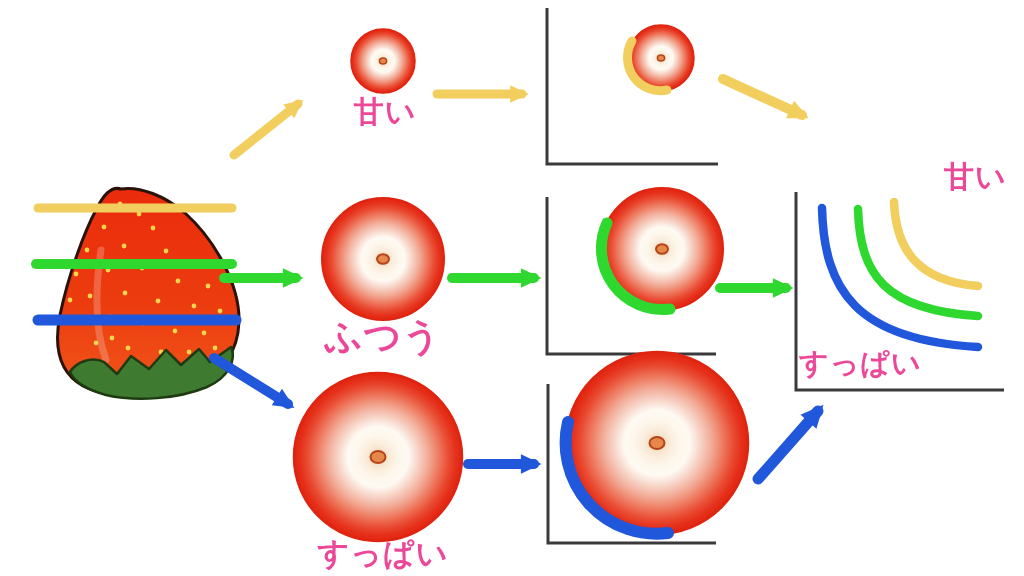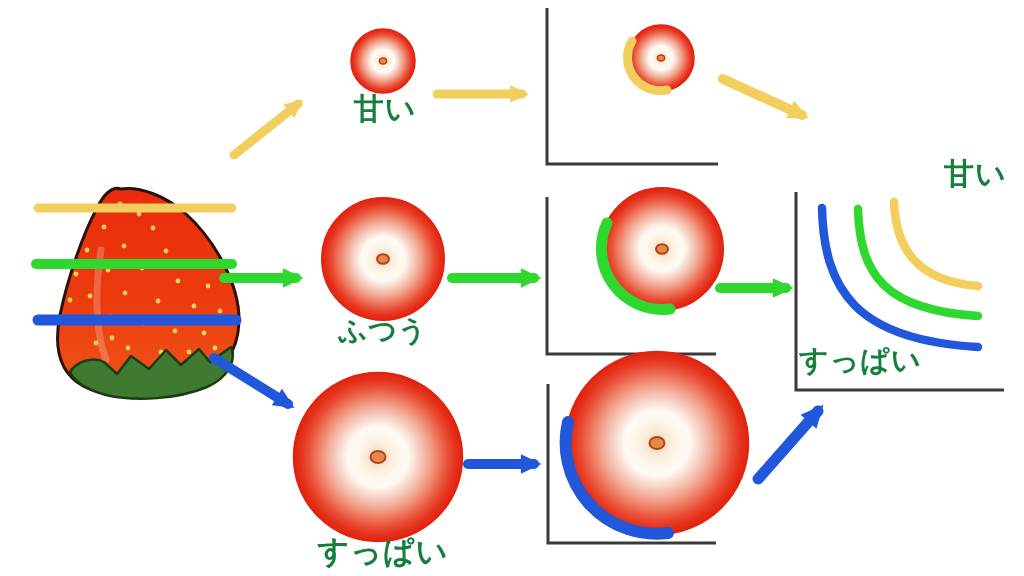--- a/index.html
+++ b/index.html
@@ -2,27 +2,27 @@
 <html><head>
 <meta charset="utf-8">
 <style>
   html,body{margin:0;padding:0;background:#ffffff;}
   .canvas{
     position:relative;width:1024px;height:576px;background:#ffffff;
     overflow:hidden;font-family:"DejaVu Sans",sans-serif;
   }
   .canvas svg{position:absolute;left:0;top:0;}
   .label{
-    position:absolute;font-weight:700;color:#15803d;text-align:center;
+    position:absolute;font-weight:700;color:#ec4899;text-align:center;
     line-height:1.05;letter-spacing:1px;white-space:nowrap;
-    font-family:Liberation Mono, monospace;
+    font-family:Liberation Sans, sans-serif;
   }
   .lbl-fruit{left:53px;top:430px;width:146px;font-size:37px;letter-spacing:3px;}
   .lbl-sweet{left:333px;top:96px;width:104px;font-size:30px;}
-  .lbl-normal{left:310px;top:318px;width:146px;font-size:28px;}
+  .lbl-normal{left:310px;top:318px;width:146px;font-size:37px;}
   .lbl-sour{left:300px;top:538px;width:166px;font-size:31px;}
   .lbl-chart-sweet{left:944px;top:161px;width:80px;font-size:30px;text-align:left;}
   .lbl-chart-sour{left:799px;top:348px;width:145px;font-size:29px;text-align:left;}
 </style>
 </head>
 <body>
 
 <div class="canvas">
 
   <svg width="1024" height="576" viewBox="0 0 1024 576">

